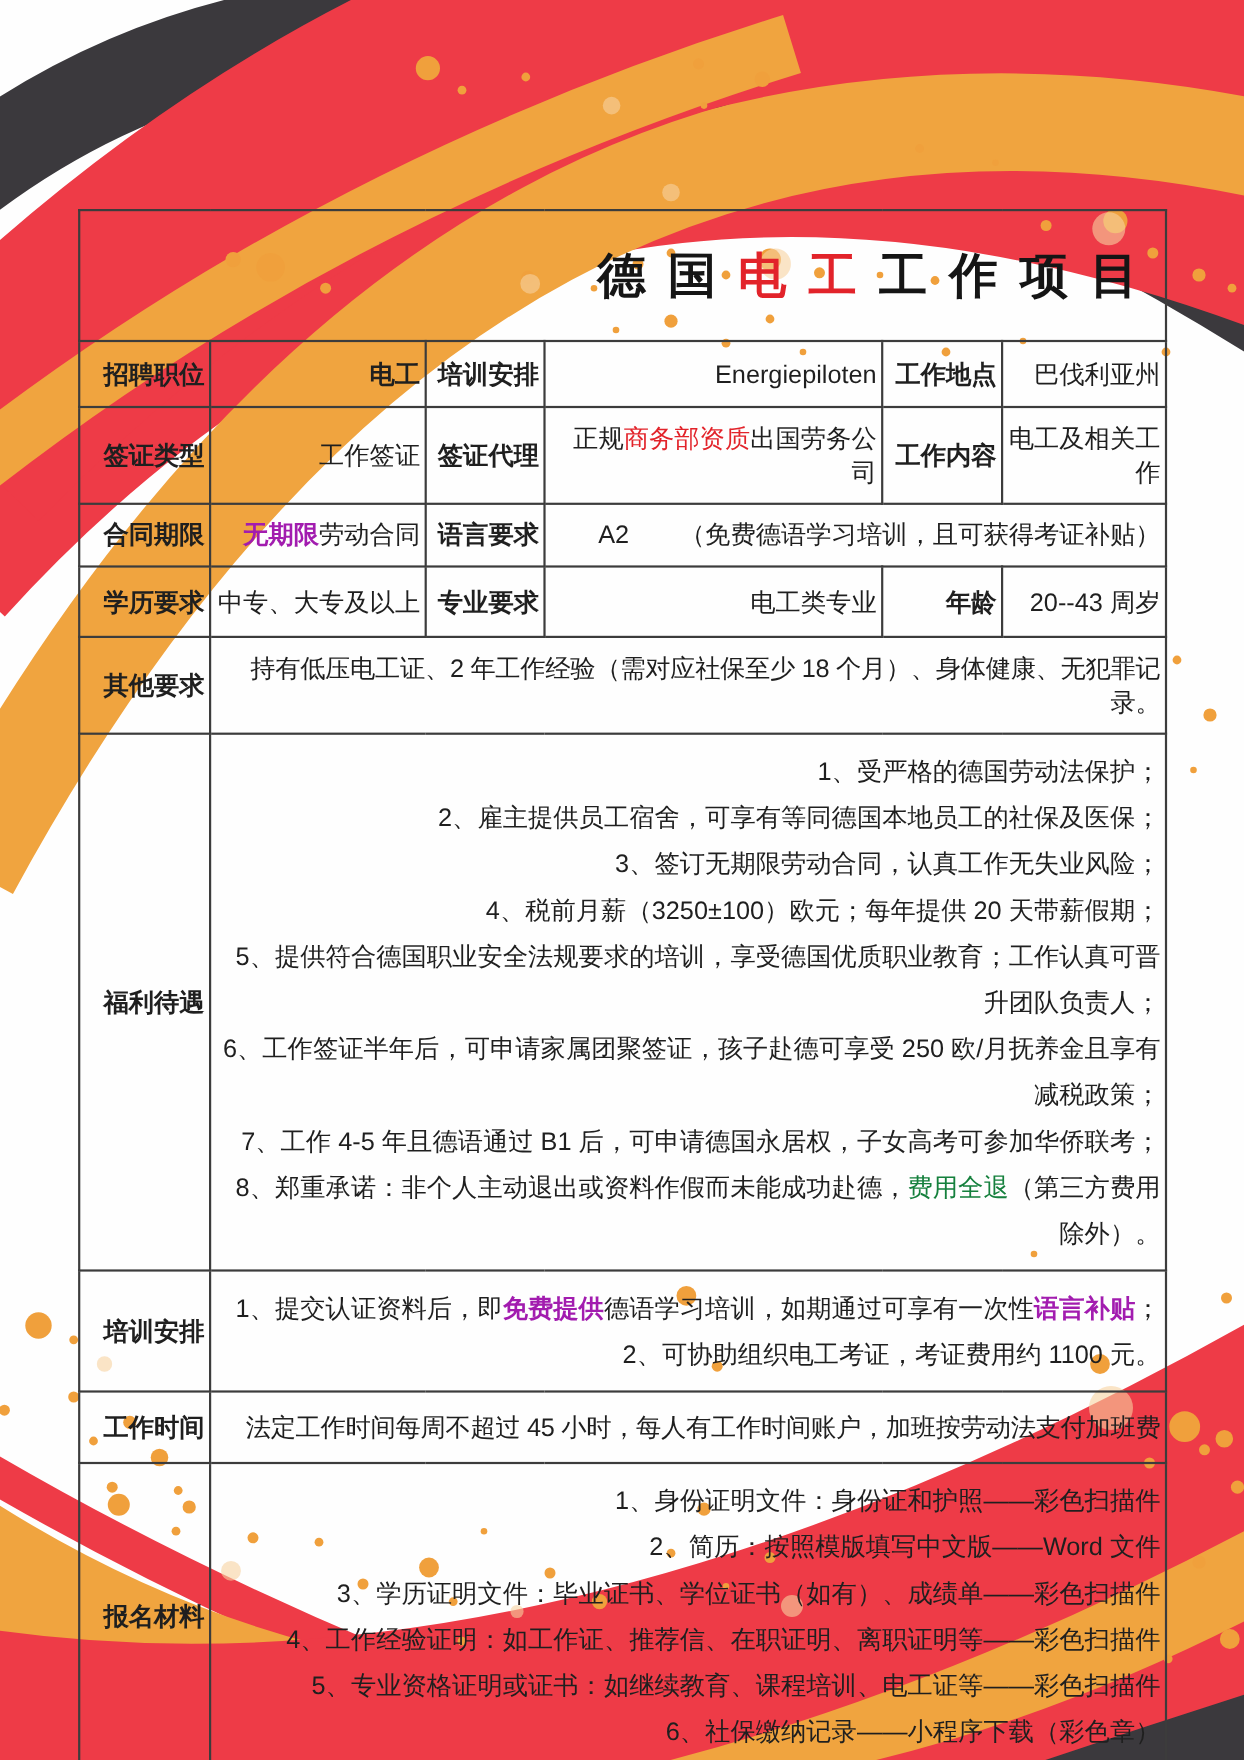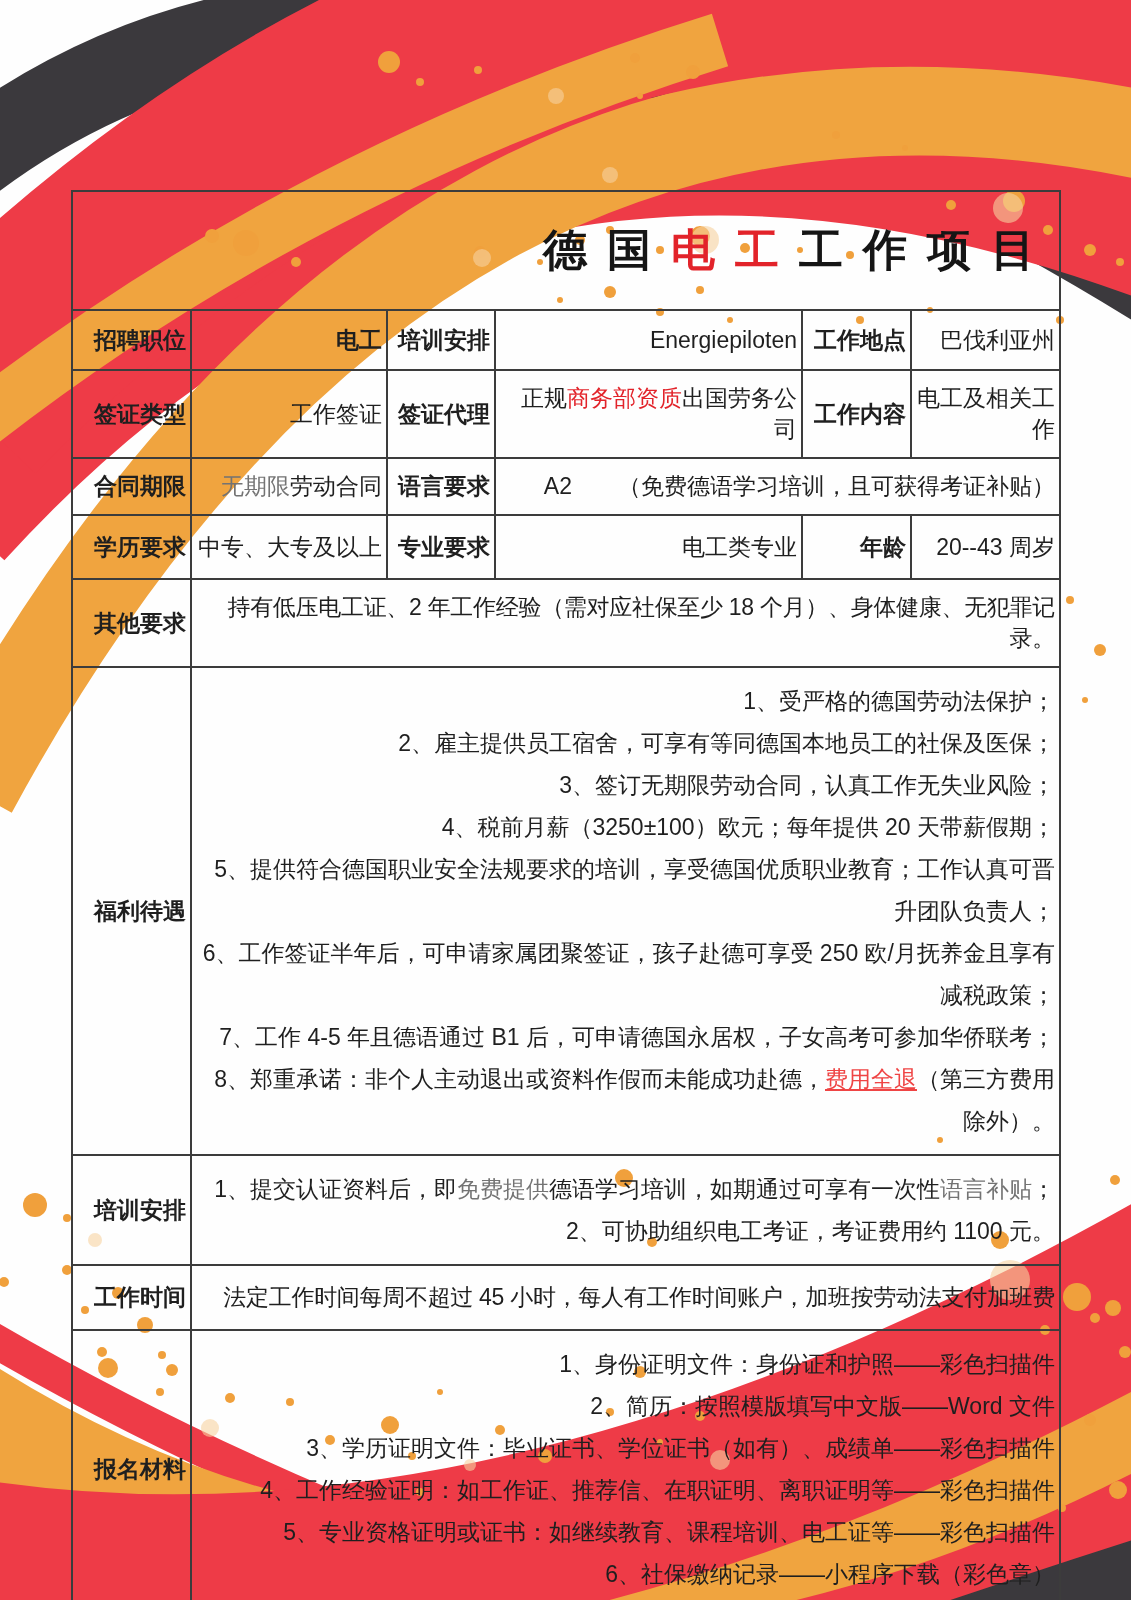--- a/index.html
+++ b/index.html
@@ -40,22 +40,22 @@
   td.longtext{font-size:22px;text-align:left;padding:0 2px 0 6px;letter-spacing:-0.3px;}
   .r1{height:60px;} .r2{height:60px;} .r3{height:50px;} .r4{height:64px;}
   .r5{height:59px;} .r6{height:421px;} .r7{height:84px;} .r8{height:65px;margin-left:16px;} .r9{height:251px;}
   td.listcell{padding:2px 4px 2px 10px;text-align:left;vertical-align:middle;}
   td.listcell .li{line-height:42px;font-size:23px;white-space:nowrap;}
   td.listcell .li.wrap{white-space:normal;}
   .red{color:#e2232a;}
   .bold{font-weight:700;}
   .latin{font-size:25px;}
   .s-red{color:#e2232a;}
-  .s-redbold{color:#737373;font-weight:400;}
-  .s-redline{color:#ef4444;text-decoration:underline;}
+  .s-redbold{color:#a21caf;font-weight:700;}
+  .s-redline{color:#15803d;}
 </style>
 </head>
 <body>
 
 <div class="poster">
 
   <svg class="bg" viewBox="0 0 1131 1600" aria-hidden="true">
 
     <g fill="none">
       <path d="M-30,160 Q420,-180 1180,300" stroke="#3b393d" stroke-width="85"></path>

